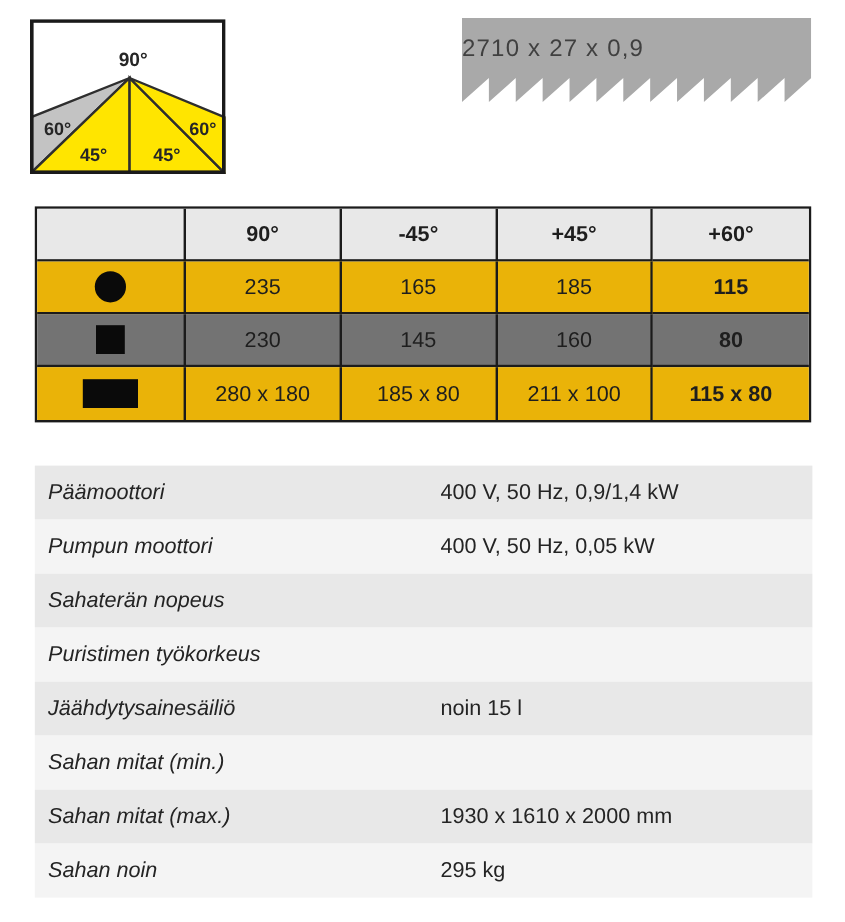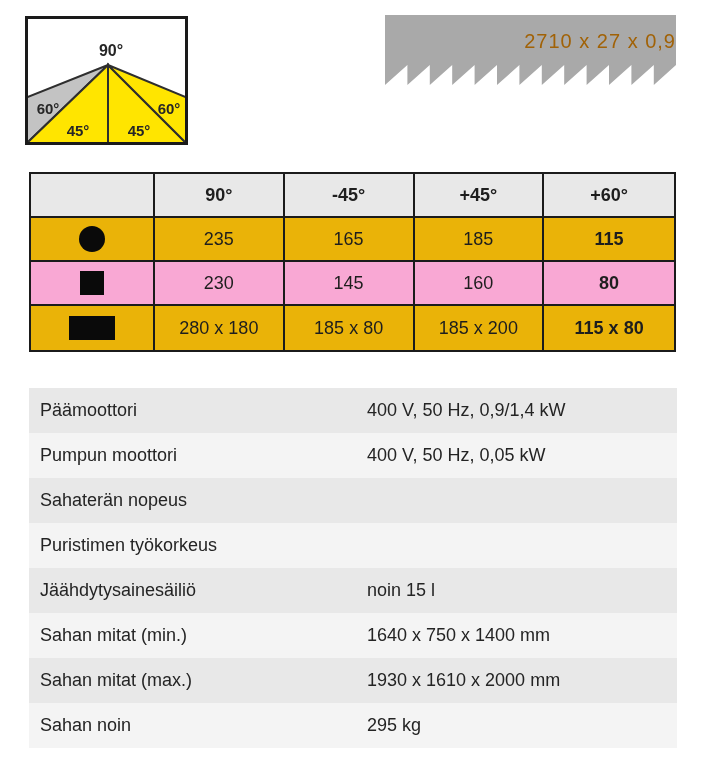--- a/index.html
+++ b/index.html
@@ -14,54 +14,54 @@
   .angle-label{
     position:absolute;transform:translate(-50%,-50%);
     font-size:15px;font-weight:bold;color:#262626;white-space:nowrap;
   }
   .angle-label.big{font-size:16px;}
 
   
   .blade{position:absolute;left:385px;top:15px;width:291px;height:72px;}
   .blade svg{position:absolute;left:0;top:0;}
   .blade-text{
-    position:absolute;left:0;right:0;top:15px;text-align:right;
-    font-size:20px;color:#a16207;letter-spacing:1px;
+    position:absolute;left:0;right:0;top:15px;text-align:left;
+    font-size:20px;color:#404040;letter-spacing:1px;
   }
 
   
   .cap-table{
     position:absolute;left:29px;top:172px;width:647px;
     display:grid;grid-template-columns:124px repeat(4,1fr);
     border:2px solid #1b1b1b;box-sizing:border-box;
   }
   .cap-cell{
     height:44px;border-right:2px solid #1b1b1b;border-bottom:2px solid #1b1b1b;
     display:flex;align-items:center;justify-content:center;
     font-size:18px;box-sizing:border-box;
   }
   .cap-cell:nth-child(5n){border-right:none;font-weight:bold;}
   .cap-cell.last-row{border-bottom:none;text-align:right;}
   .cap-cell.hdr{font-weight:bold;}
   .row-shade-a{background:#e8e8e8;}
   .row-shade-b{background:#eab308;}
-  .row-shade-c{background:#f9a8d4;}
+  .row-shade-c{background:#737373;}
   .stock-icon{background:#0a0a0a;}
   .stock-icon.circle{width:26px;height:26px;border-radius:50%;}
   .stock-icon.square{width:24px;height:24px;}
   .stock-icon.rect{width:46px;height:24px;}
 
   
   .spec-list{position:absolute;left:29px;top:388px;width:648px;}
   .spec-row{
     height:45px;display:flex;align-items:center;font-size:18px;color:#242424;
   }
   .spec-row:nth-child(odd){background:#e8e8e8;}
   .spec-row:nth-child(even){background:#f4f4f4;}
-  .spec-label{width:338px;padding-left:11px;box-sizing:border-box;}
+  .spec-label{width:338px;padding-left:11px;box-sizing:border-box;font-style:italic;}
   .spec-value{flex:1;}
 </style>
 </head>
 <body>
 
 <div class="angle-diagram">
   <svg width="163" height="129" viewBox="0 0 163 129">
     <rect x="0" y="0" width="163" height="129" fill="#ffffff"></rect>
     <polygon points="83,49 0,82 0,129" stroke="#2e2e2e" stroke-width="2" fill="#c3c3c3"></polygon>
     <polygon points="83,49 0,129 83,129" stroke="#2e2e2e" stroke-width="2" fill="#ffe500"></polygon>
@@ -108,21 +108,21 @@
   <div class="cap-cell row-shade-c">230</div>
   <div class="cap-cell row-shade-c">145</div>
   <div class="cap-cell row-shade-c">160</div>
   <div class="cap-cell row-shade-c">80</div>
 
   <div class="cap-cell row-shade-b last-row">
     <span class="stock-icon rect"></span>
   </div>
   <div class="cap-cell row-shade-b last-row">280 x 180</div>
   <div class="cap-cell row-shade-b last-row">185 x 80</div>
-  <div class="cap-cell row-shade-b last-row">185 x 200</div>
+  <div class="cap-cell row-shade-b last-row">211 x 100</div>
   <div class="cap-cell row-shade-b last-row">115 x 80</div>
 </div>
 
 <div class="spec-list">
   <div class="spec-row">
     <div class="spec-label">Päämoottori</div>
     <div class="spec-value">400 V, 50 Hz, 0,9/1,4 kW</div>
   </div>
   <div class="spec-row">
     <div class="spec-label">Pumpun moottori</div>
@@ -133,21 +133,20 @@
   </div>
   <div class="spec-row">
     <div class="spec-label">Puristimen työkorkeus</div>
   </div>
   <div class="spec-row">
     <div class="spec-label">Jäähdytysainesäiliö</div>
     <div class="spec-value">noin 15 l</div>
   </div>
   <div class="spec-row">
     <div class="spec-label">Sahan mitat (min.)</div>
-    <div class="spec-value">1640 x 750 x 1400 mm</div>
   </div>
   <div class="spec-row">
     <div class="spec-label">Sahan mitat (max.)</div>
     <div class="spec-value">1930 x 1610 x 2000 mm</div>
   </div>
   <div class="spec-row">
     <div class="spec-label">Sahan noin</div>
     <div class="spec-value">295 kg</div>
   </div>
 </div>

